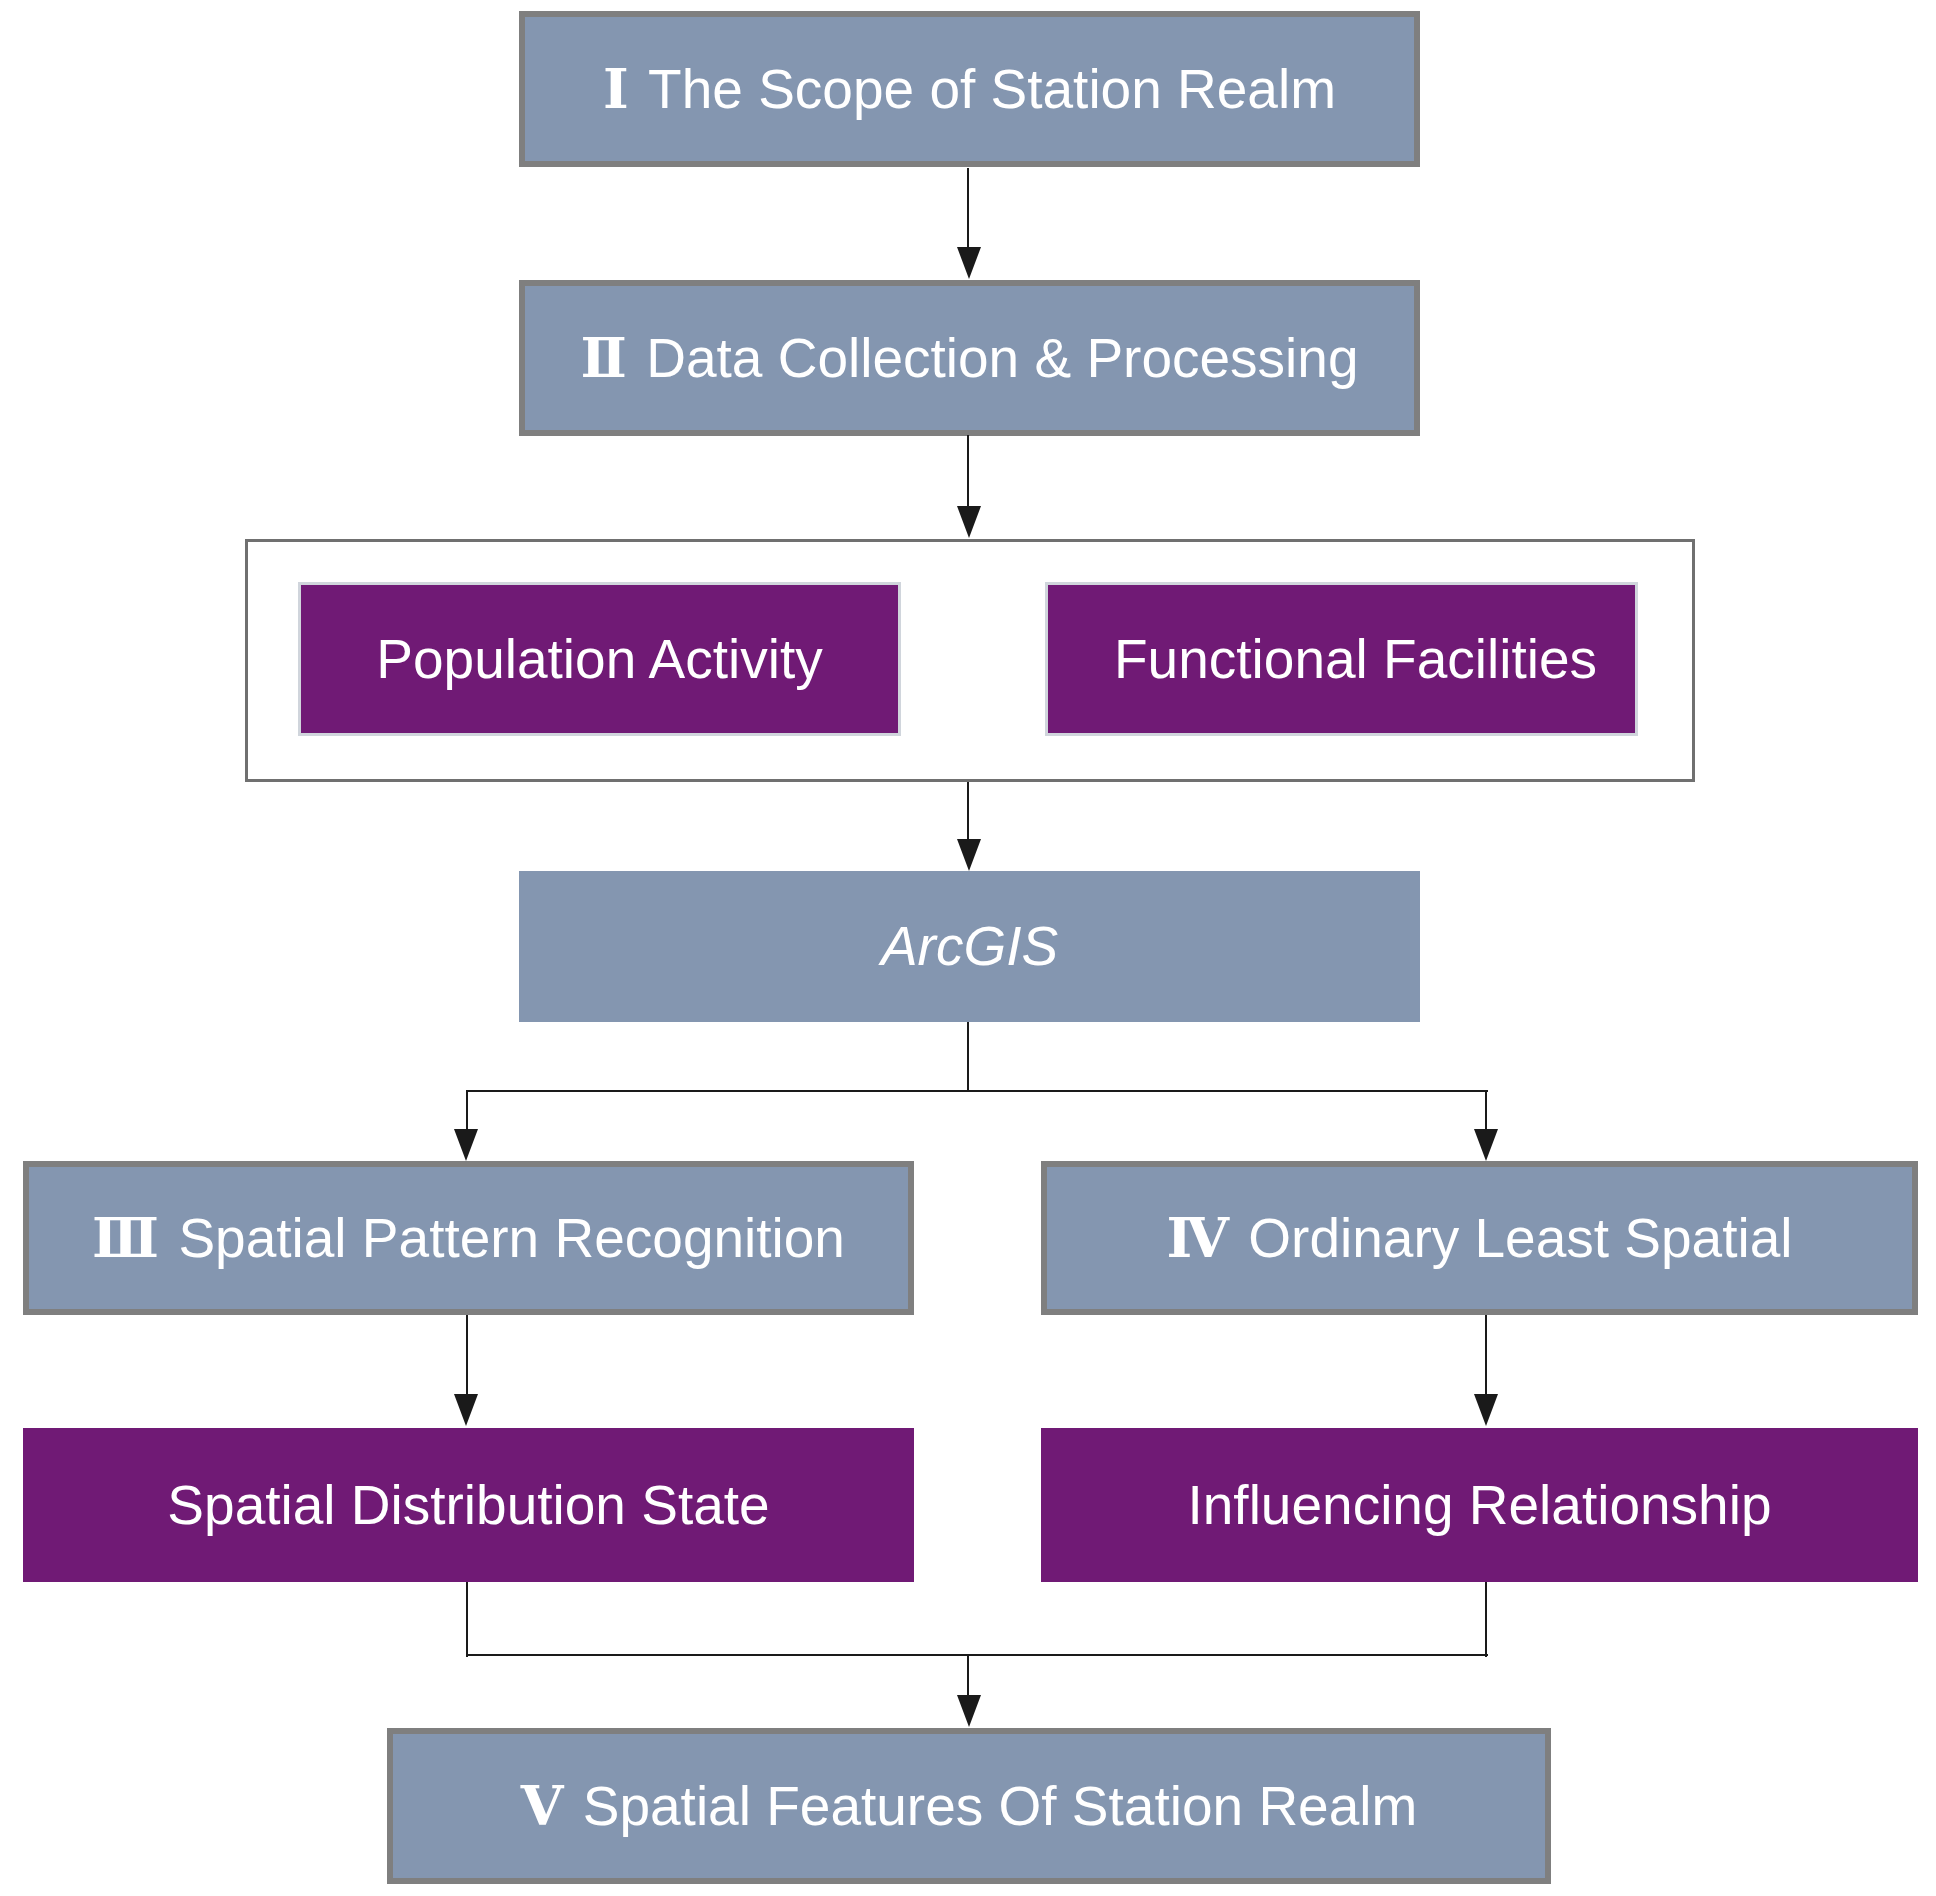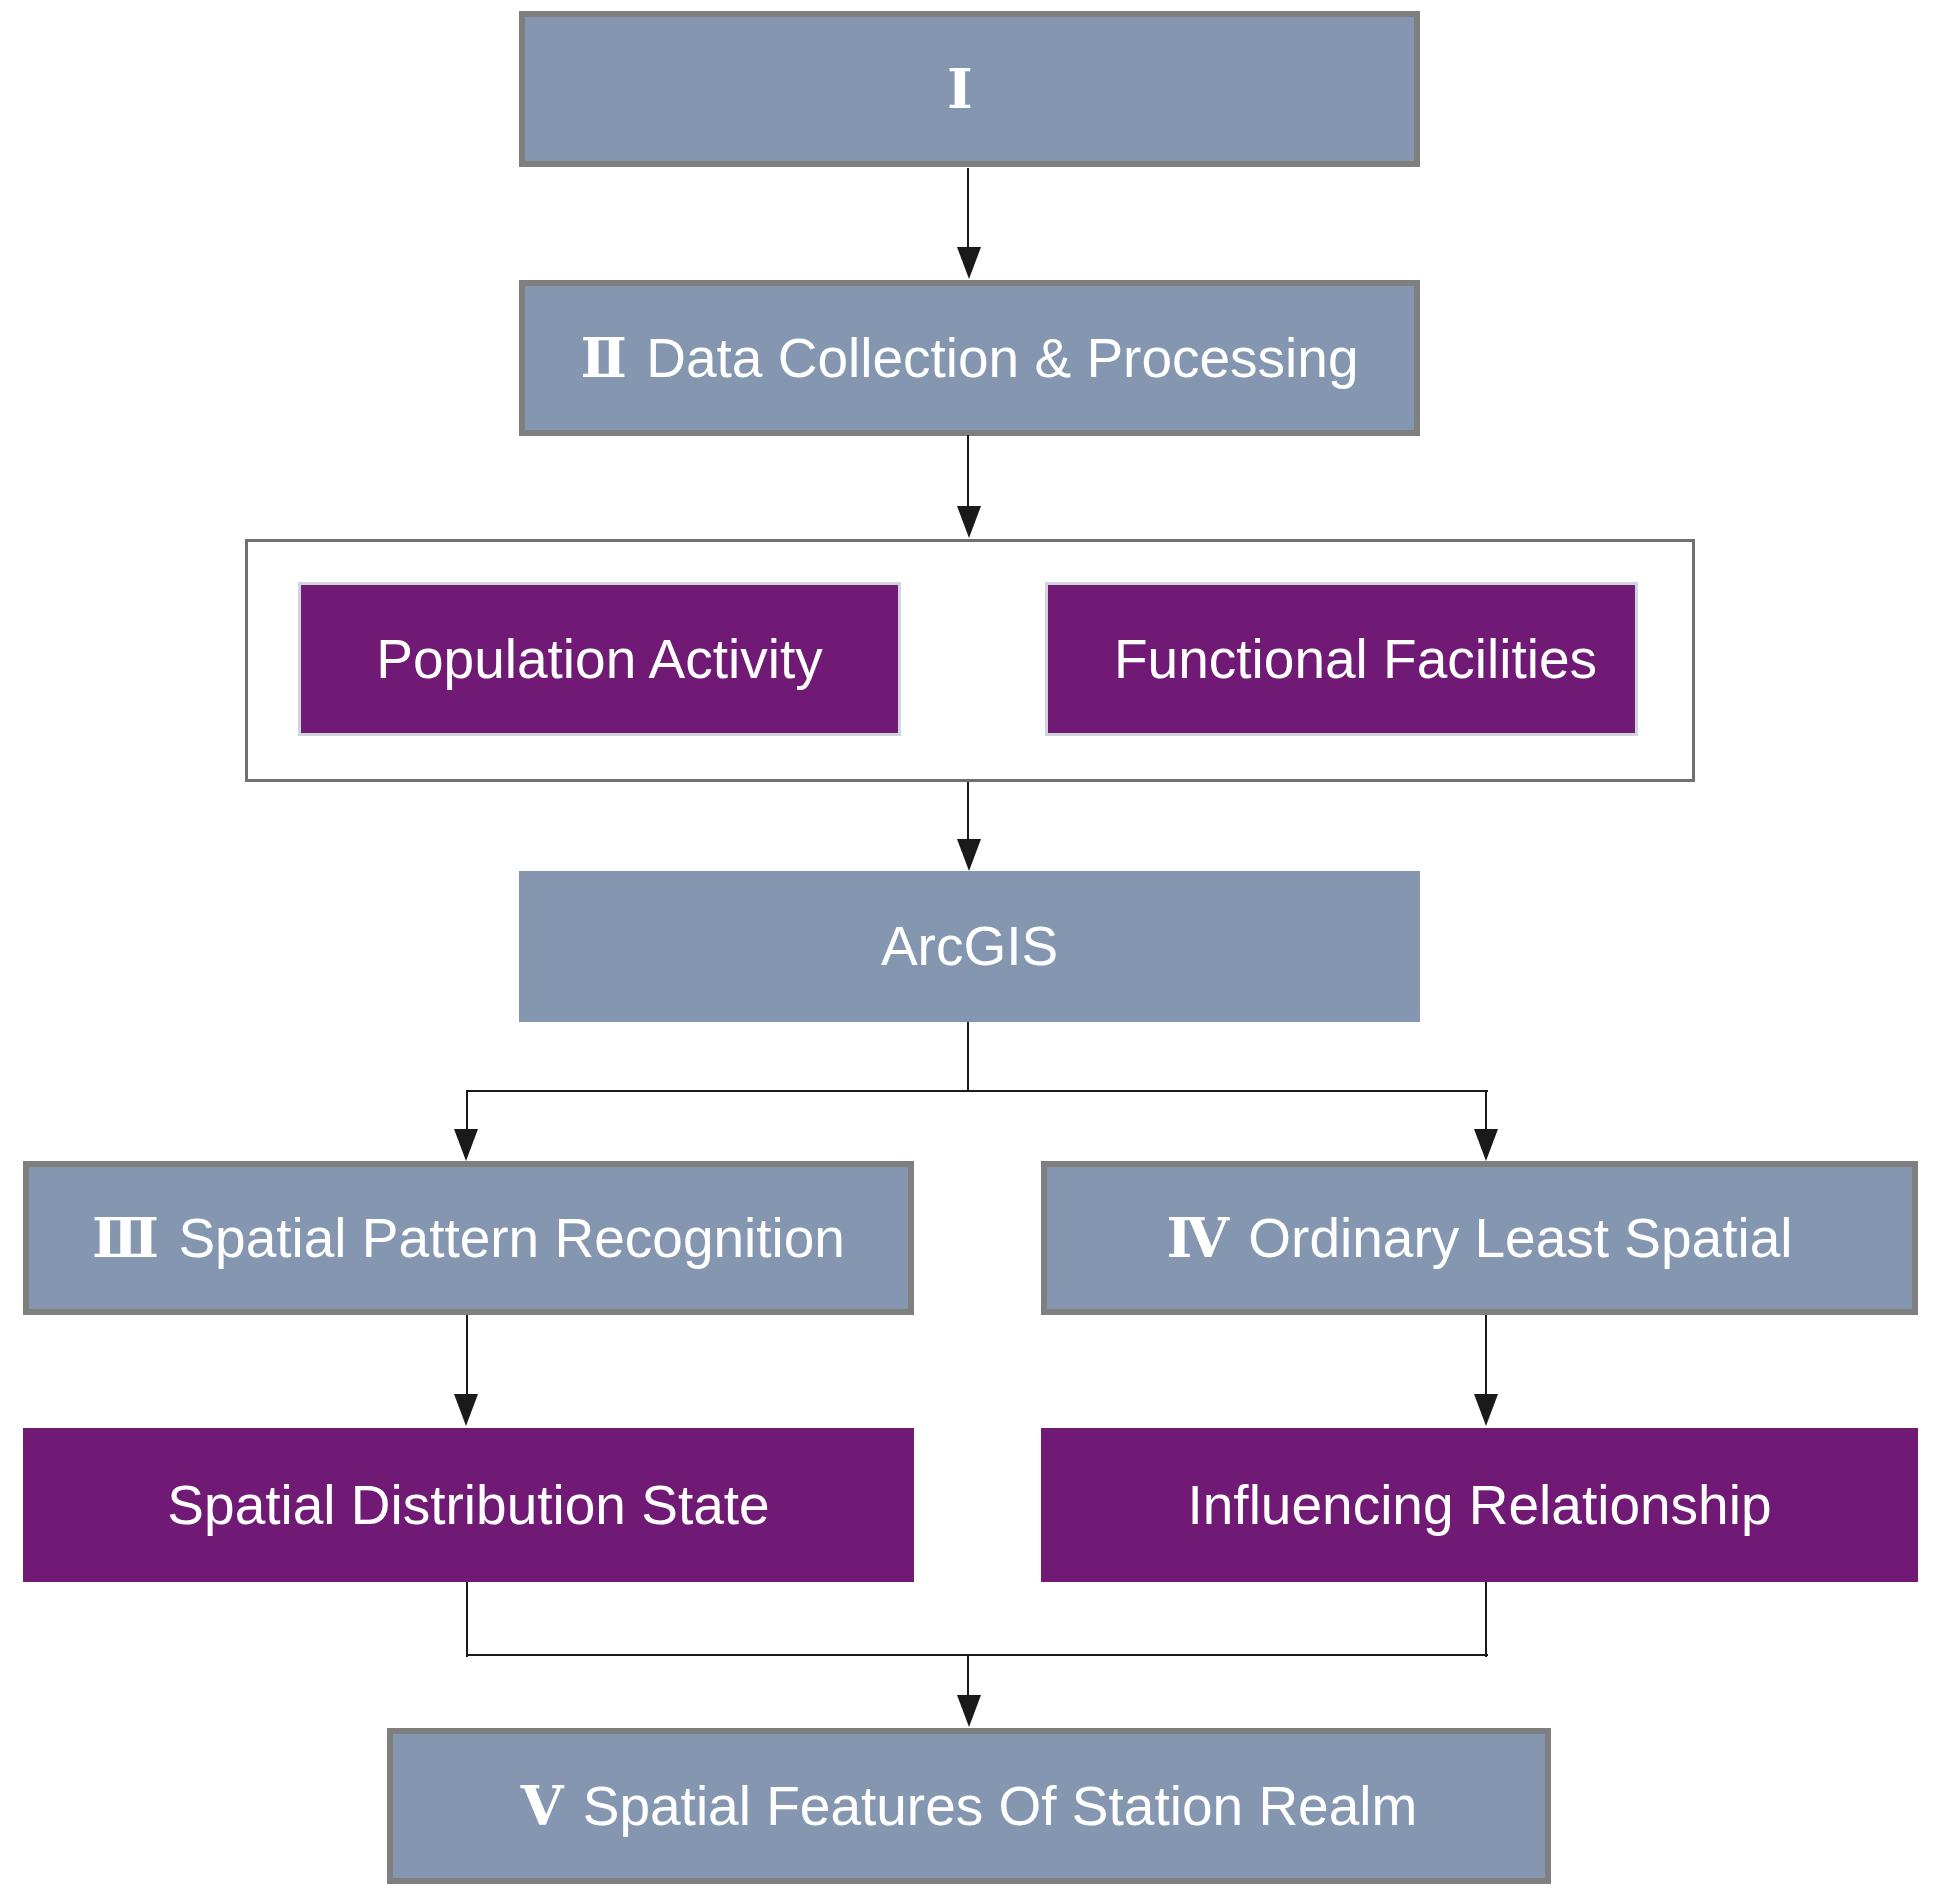--- a/index.html
+++ b/index.html
@@ -20,21 +20,21 @@
     color: #ffffff;
     font-size: 55px;
     line-height: 1.1;
     text-align: center;
     white-space: nowrap;
   }
   .node.dark {
     background: #8496B0;
     border: 6.5px solid #7F7F7F;
   }
-  .node.dark.no-border { border: none; }
+  .node.dark.no-border { border: none; font-style: italic; }
   .node.light {
     background: #701a75;
     border: none;
   }
   .node.light.framed {
     border: 3.2px solid #D0D5DC;
   }
   .container-box {
     position: absolute;
     box-sizing: border-box;
@@ -61,20 +61,21 @@
     border-top: 32px solid #1a1a1a;
   }
 </style>
 </head>
 <body>
 
 <div id="canvas">
 
   <div class="node dark" style="left:519px; top:11.3px; width:901px; height:156px;">
     <span class="numeral">Ⅰ</span>
+    <span>The Scope of Station Realm</span>
   </div>
 
   <div class="line vline" style="left:967px; top:168px; height:81px;"></div>
   <div class="arrowhead" style="left:957px; top:247px;"></div>
 
   <div class="node dark" style="left:519px; top:280px; width:901px; height:156px;">
     <span class="numeral">Ⅱ</span>
     <span>Data Collection &amp; Processing</span>
   </div>
 

